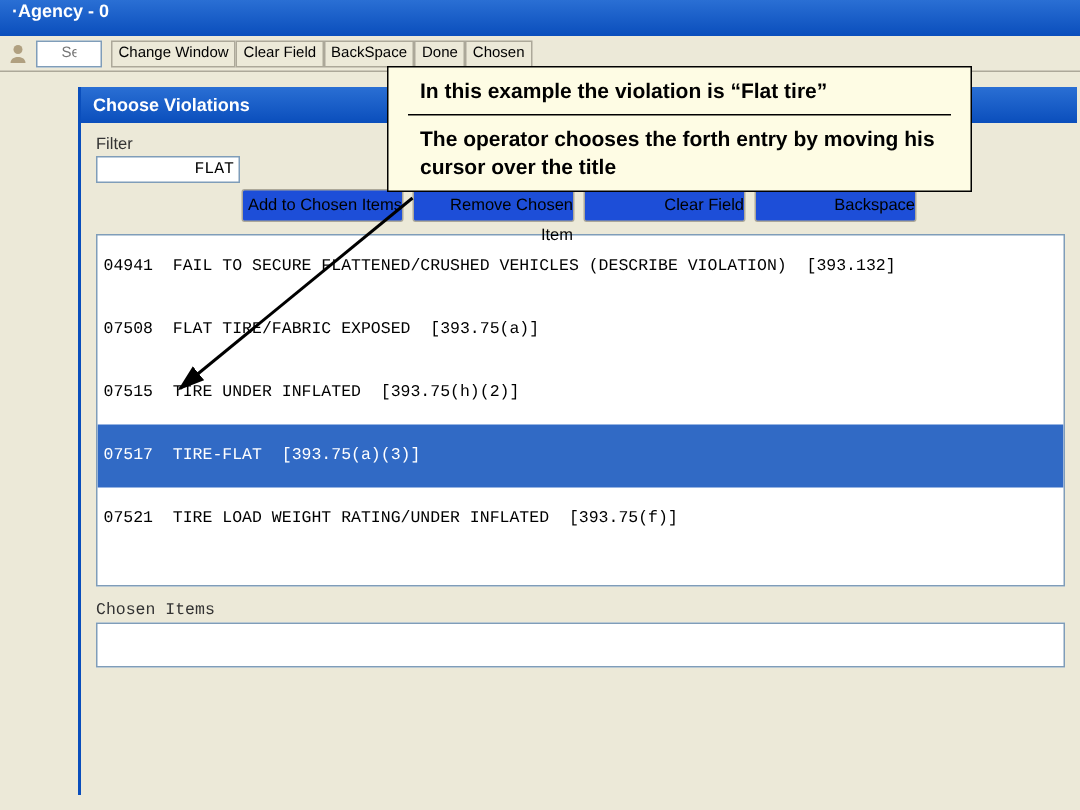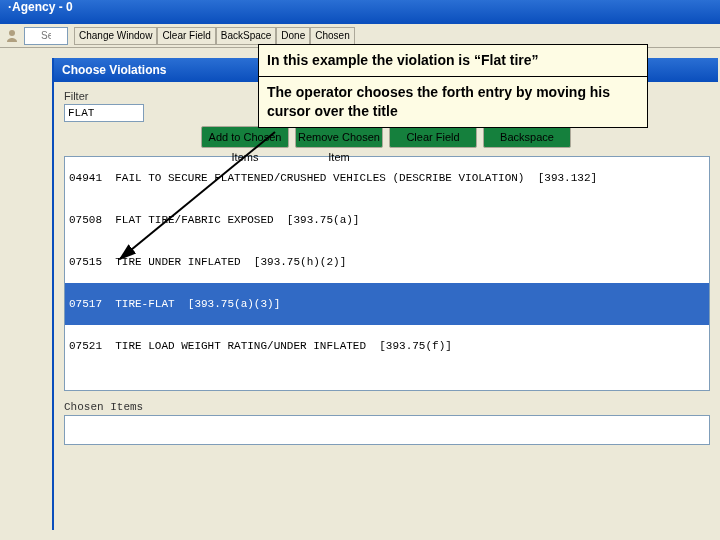--- a/index.html
+++ b/index.html
@@ -89,43 +89,44 @@
     padding: 8px 10px 0 10px;
   }
   .filter-label {
     font-size: 11px;
     color: #333;
     margin-bottom: 2px;
   }
   .filter-input {
     border: 1px solid #7f9db9;
     background: #fff;
-    width: 80px;
+    width: 96px;
     height: 18px;
     font-family: "Courier New", monospace;
     font-size: 11px;
     padding: 0 3px;
     display: block;
     margin-bottom: 4px;
+    text-align: right;
   }
   .btn-row {
     display: flex;
     justify-content: center;
     gap: 6px;
     margin: 4px 0 8px 0;
   }
   .dlg-btn {
-    width: 88px;
+    width: 108px;
     height: 22px;
     font-size: 11px;
-    background: #15803d;
+    background: #1d4ed8;
     border: 1px solid #aca899;
     border-radius: 2px;
     line-height: 20px;
-    text-align: center;
+    text-align: right;
     cursor: default;
   }
   .listbox {
     border: 1px solid #7f9db9;
     background: #fff;
     width: 646px;
     height: 235px;
     overflow: hidden;
     font-family: "Courier New", monospace;
     font-size: 11px;
@@ -152,21 +153,21 @@
     margin-top: 2px;
   }
   
   .callout {
     position: absolute;
     left: 258px;
     top: 44px;
     width: 390px;
     background: #fefce4;
     border: 1px solid #000;
-    padding: 6px 8px;
+    padding: 6px 21px;
     font-family: Arial, sans-serif;
     font-size: 14px;
     font-weight: bold;
     line-height: 1.35;
     z-index: 30;
   }
   .callout .divider {
     border-top: 1px solid #000;
     margin: 6px -8px;
   }

